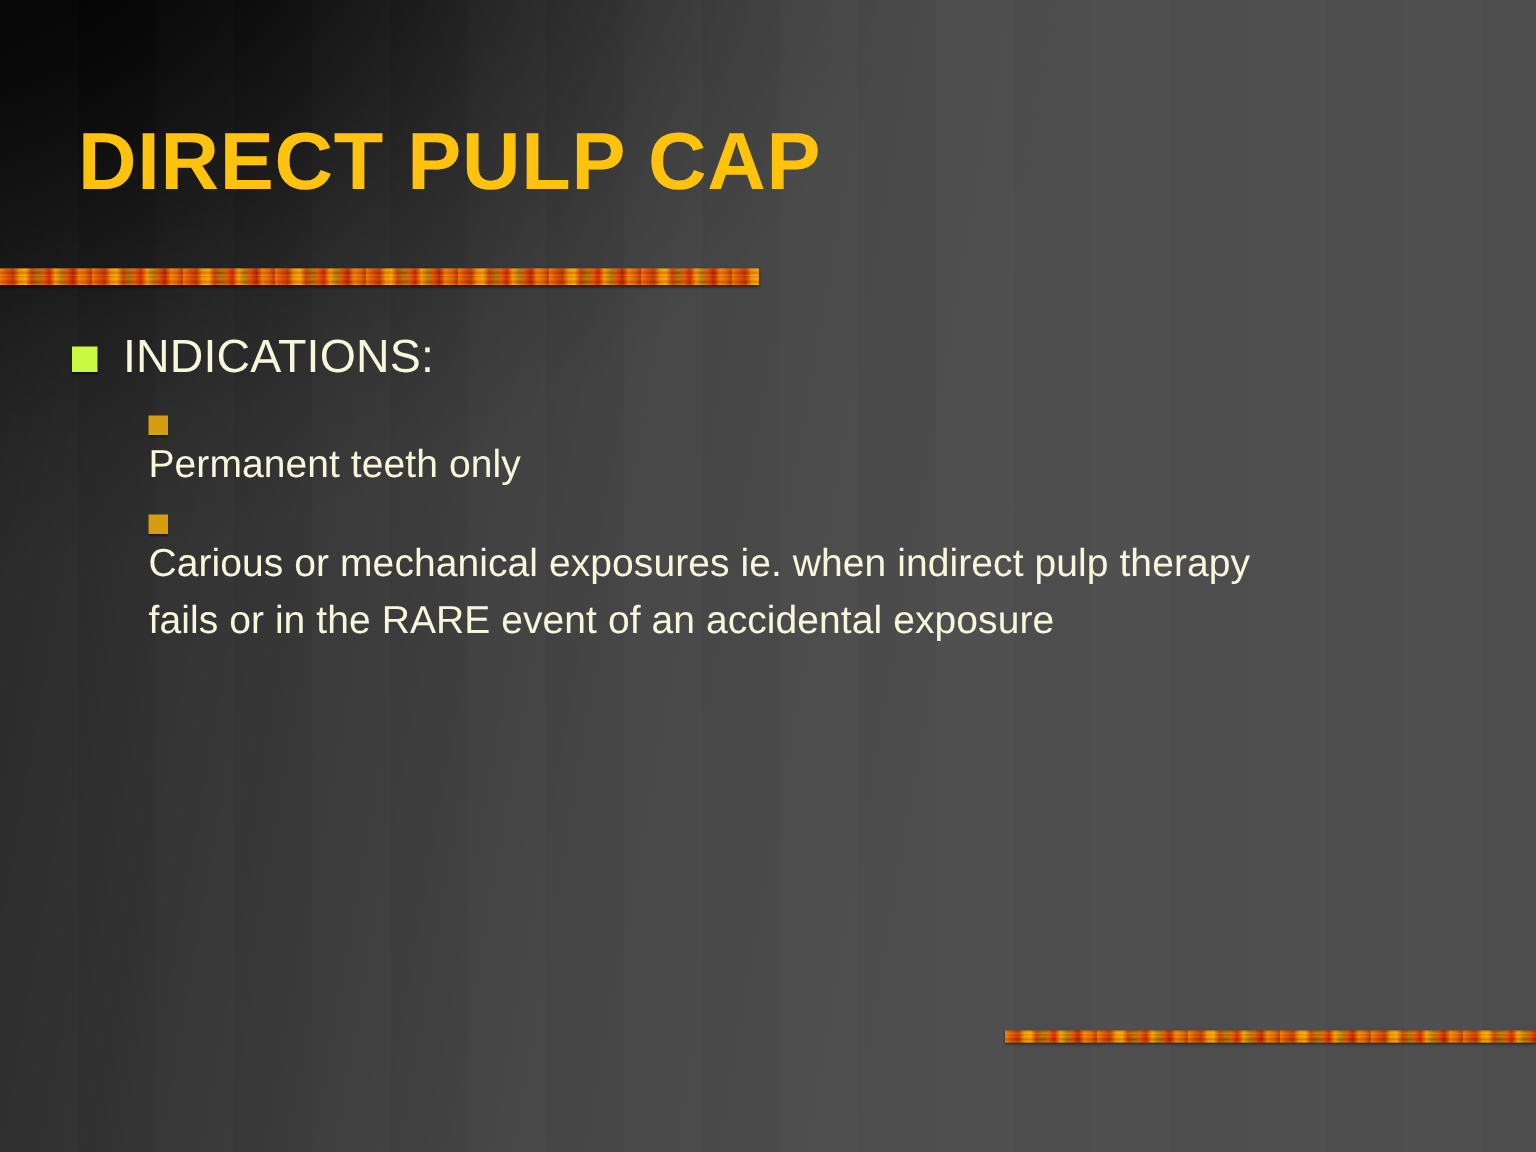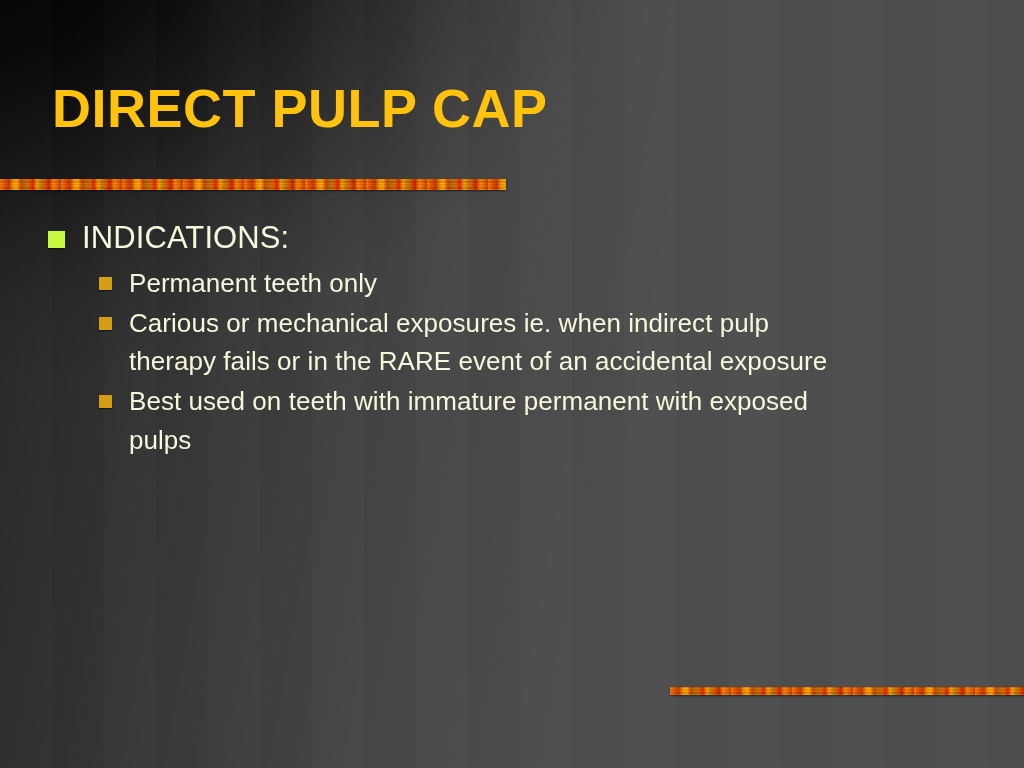--- a/index.html
+++ b/index.html
@@ -106,21 +106,21 @@
     box-shadow:0 1px 1px rgba(0,0,0,0.5);
   }
   .lvl1 .txt{
     color:#f7f7dc;
     font-size:31px;
     line-height:1.28;
     letter-spacing:0.1px;
   }
 
   
-  .lvl2 { padding-left:99px; margin-bottom:2px; }
+  .lvl2 { padding-left:99px; margin-bottom:2px;flex-direction:column; }
   .lvl2 .marker{
     width:13px; height:13px;
     background:#d59e12;
     flex:0 0 auto;
     margin-top:13px; margin-right:17px;
     box-shadow:0 1px 1px rgba(0,0,0,0.5);
   }
   .lvl2 .txt{
     color:#f7f7dc;
     font-size:26px;
@@ -148,24 +148,20 @@
     <div class="bullet-row lvl2">
       <span class="marker"></span>
       <span class="txt">Permanent teeth only</span>
     </div>
 
     <div class="bullet-row lvl2">
       <span class="marker"></span>
       <span class="txt">Carious or mechanical exposures ie. when indirect pulp therapy fails or in the RARE event of an accidental exposure</span>
     </div>
 
-    <div class="bullet-row lvl2">
-      <span class="marker"></span>
-      <span class="txt">Best used on teeth with immature permanent with exposed pulps</span>
-    </div>
 
 
 
   </div>
 
   <div id="deco-bar-bottom" class="deco-bar"></div>
 
 </div>
 
 </body></html>

